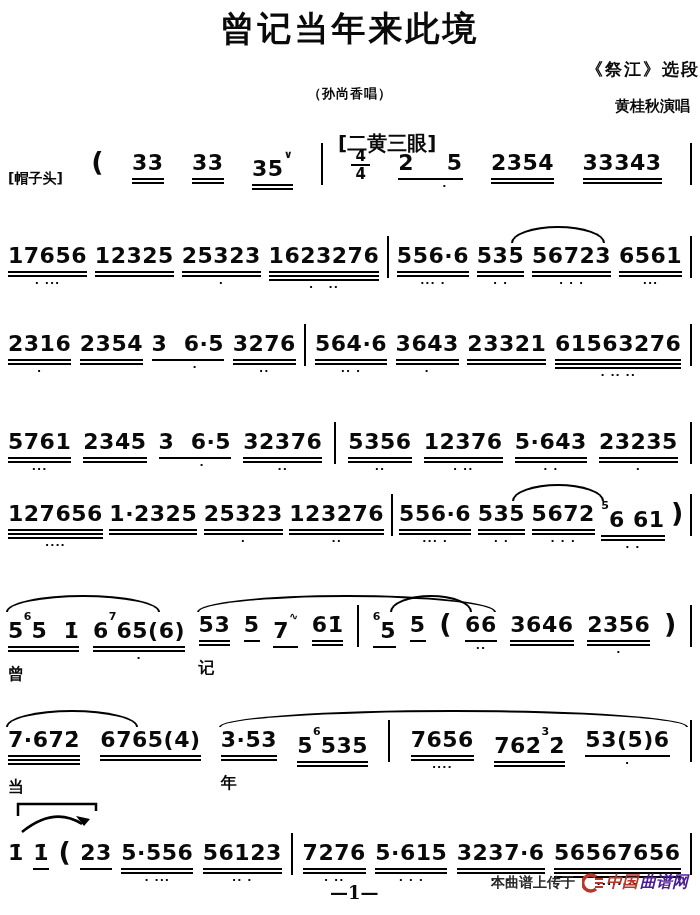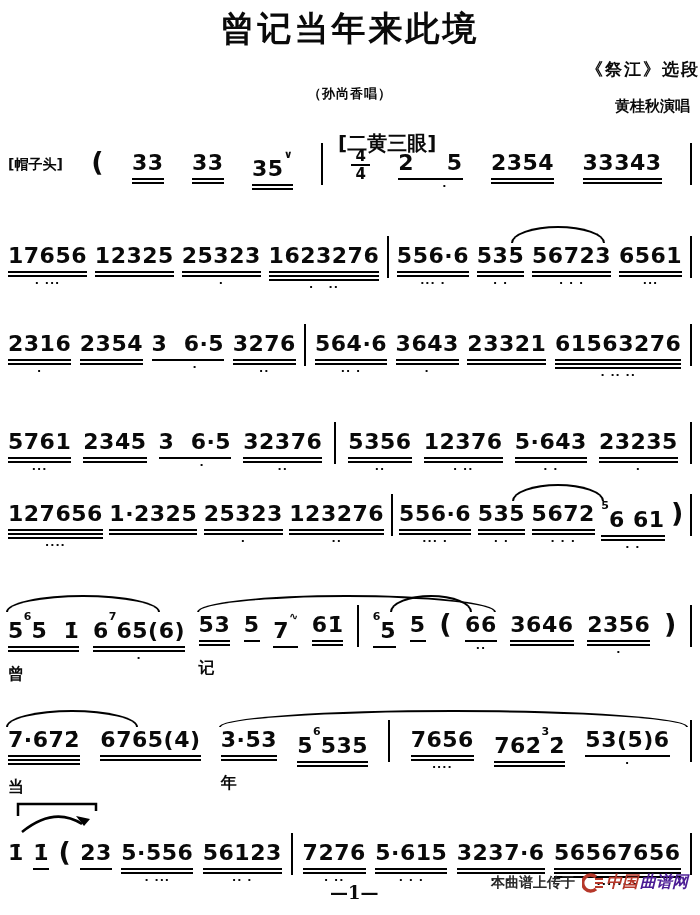--- a/index.html
+++ b/index.html
@@ -26,21 +26,21 @@
 
   .ng{position:relative;display:flex;flex-direction:column;align-items:stretch;}
   .nt{font-size:22px;font-weight:bold;line-height:26px;white-space:pre;letter-spacing:0.5px;}
   .nt sup.g{font-size:11px;line-height:10px;vertical-align:18px;letter-spacing:0;}
   .uls .l{height:0;border-top:2px solid #000;margin-top:2px;}
   .dots{font-size:11px;font-weight:bold;line-height:9px;margin-top:2px;
     text-align:center;white-space:pre;letter-spacing:1px;}
   .lyric{font-size:16px;font-weight:bold;margin-top:12px;text-align:left;}
   .barline{width:2px;height:42px;background:#000;margin-top:-7px;}
   .paren{font-size:27px;font-weight:bold;line-height:30px;margin-top:-3px;}
-  .lab{font-size:14px;font-weight:bold;margin-top:6px;white-space:nowrap;}
+  .lab{font-size:14px;font-weight:bold;margin-top:20px;white-space:nowrap;}
   .timesig{display:flex;flex-direction:column;align-items:center;
     font-size:15px;font-weight:bold;line-height:14px;margin-top:-1px;}
   .timesig .tsTop{border-bottom:2px solid #000;padding:0 4px 1px;}
   .timesig .tsBot{padding-top:1px;}
   .slur{position:absolute;top:-17px;left:-2px;height:15px;
     border:2px solid #000;border-bottom:none;
     border-radius:50% 50% 0 0 / 100% 100% 0 0;}
   .slur.tie{left:72%;}
   .arrow-svg{position:absolute;top:-42px;left:2px;}
 

